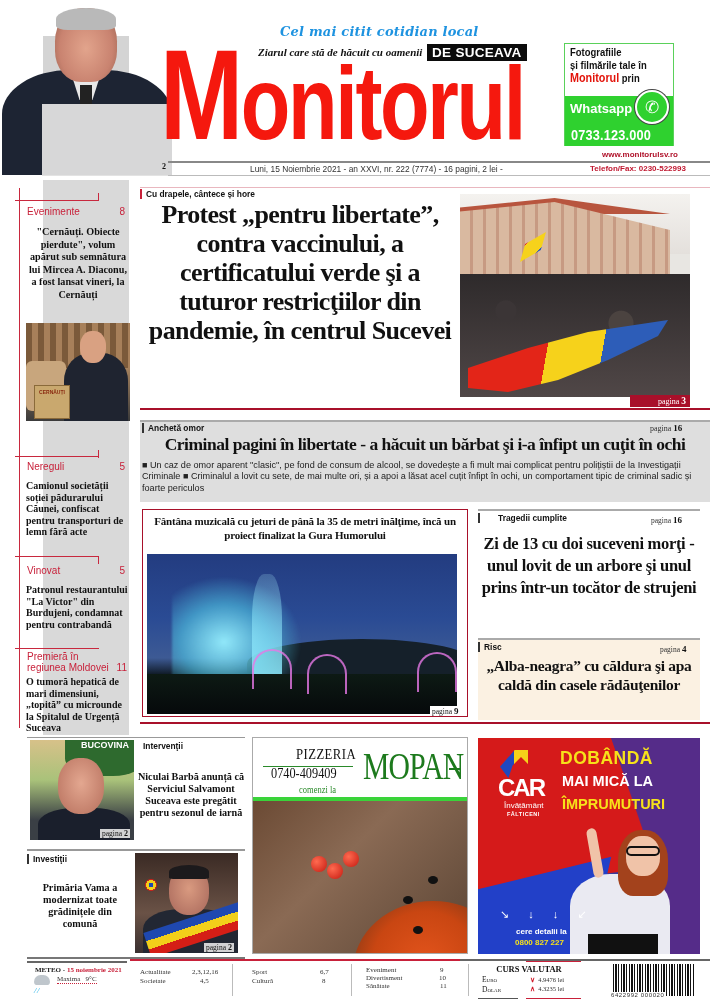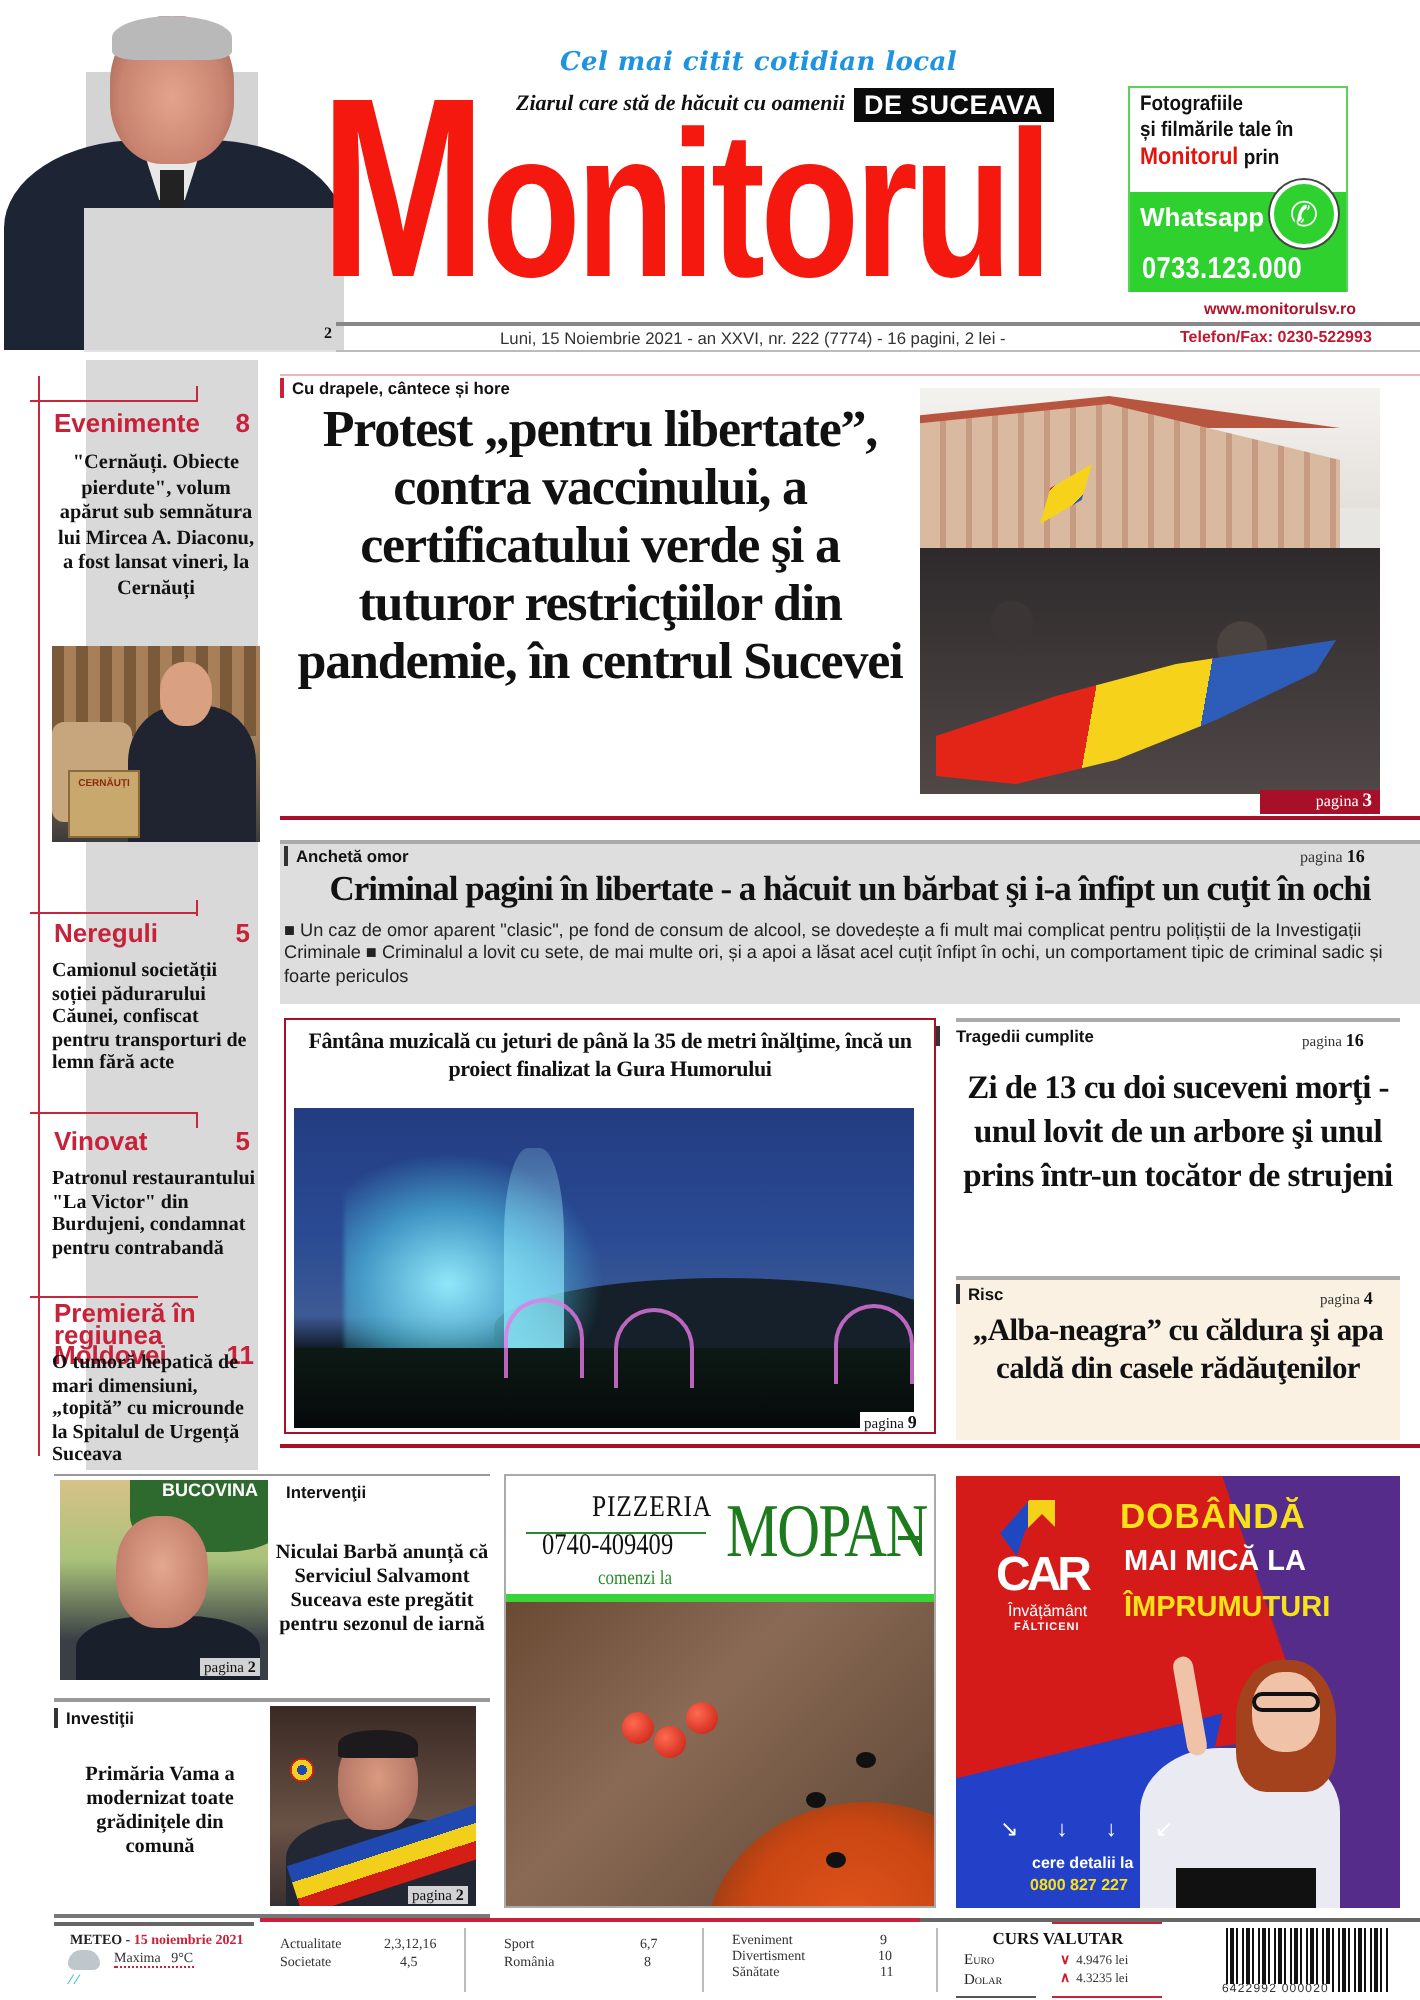--- a/index.html
+++ b/index.html
@@ -37,21 +37,21 @@
   #dateline-rule-top { left: 168px; top: 161px; width: 542px; height: 2px; background: #888; }
   #dateline { left: 250px; top: 164px; font-size: 8.4px; color: #333; }
   #dateline-rule-bot { left: 168px; top: 175px; width: 542px; height: 1px; background: #bbb; }
   #top-pink-rule { left: 140px; top: 187px; width: 570px; height: 1px; background: #e9b7bf; }
 
   
   #left-col-bg { left: 43px; top: 180px; width: 86px; height: 555px; background: #d9d9d9; }
   .lc-rule-v { position:absolute; left: 19px; width: 1px; background: #c8283e; }
   .lc-rule-h { position:absolute; left: 15px; width: 84px; height: 1px; background: #c8283e; }
   .lc-rule-tick { position:absolute; left: 98px; width: 1px; height: 8px; background: #c8283e; }
-  .lc-head { position:absolute; left: 27px; width: 105px; color: #c8213a; font-weight: bold; font-size: 13px; line-height: 10.5px; }
+  .lc-head { position:absolute; left: 27px; width: 105px; color: #c8213a; font-weight: normal; font-size: 10px; line-height: 10.5px; }
   .lc-head .num { position:absolute; right: 7px; bottom: 0; }
   .lc-text { position:absolute; left: 26px; width: 104px; font-family: "Liberation Serif", serif; font-weight: bold; font-size: 10px; line-height: 11.5px; color: #111; }
   .lc-text.center { text-align: center; }
   #lc-photo { left: 26px; top: 323px; width: 104px; height: 98px; overflow: hidden; background: linear-gradient(#8a6a4a 0%, #b18a62 40%, #3b3b3b 100%); }
   #lc-photo .wall { position:absolute; left:0; top:0; width:100%; height:45px; background: repeating-linear-gradient(90deg,#7b5a3a 0 6px,#a7805a 6px 12px); }
   #lc-photo .chair { position:absolute; left:0; top:38px; width:40px; height:50px; background:#c8a67d; border-radius:6px; }
   #lc-photo .person { position:absolute; left:38px; top:30px; width:64px; height:70px; background:#1f2430; border-radius: 40% 40% 0 0; }
   #lc-photo .face { position:absolute; left:54px; top:8px; width:26px; height:32px; background:#d9a182; border-radius:45%; }
   #lc-photo .book { position:absolute; left:8px; top:62px; width:36px; height:34px; background:#c9a86e; border:1px solid #8a6a3a; font-size:5px; color:#8a2a10; text-align:center; padding-top:3px; font-weight:bold; }
 
@@ -85,21 +85,21 @@
   #fountain-photo .jets { position:absolute; left:25px; top:22px; width:130px; height:110px; background: radial-gradient(ellipse at 40% 60%, rgba(150,240,255,0.95) 0%, rgba(80,200,230,0.6) 40%, transparent 70%); filter: blur(1px); }
   #fountain-photo .jet2 { position:absolute; left:105px; top:20px; width:30px; height:110px; background: linear-gradient(rgba(180,245,255,0.2), rgba(140,235,255,0.9)); border-radius: 40% 40% 0 0; }
   #fountain-photo .ground { position:absolute; left:0; top:120px; width:100%; height:40px; background: linear-gradient(#0d1a14,#06090b); }
   #fountain-photo .arc { position:absolute; width:40px; height:40px; border: 2px solid rgba(230,120,230,0.8); border-bottom: none; border-radius: 50% 50% 0 0; }
   #fountain-page { left: 430px; top: 706px; font-family: "Liberation Serif", serif; font-size: 7.5px; background: #fff; padding: 0 2px; }
   #fountain-page b { font-size: 9px; }
   #mid-bottom-rule { left: 140px; top: 722px; width: 570px; height: 2px; background: #a8102a; }
 
   
   #tragedy-rule { left: 478px; top: 509px; width: 222px; height: 2px; background: #aaa; }
-  #tragedy-kicker { left: 468px; top: 513px; font-size: 8.4px; font-weight: bold; border-left: 2px solid #333; padding-left: 8px; line-height: 10px; }
+  #tragedy-kicker { left: 478px; top: 513px; font-size: 8.4px; font-weight: bold; border-left: 2px solid #333; padding-left: 18px; line-height: 10px; }
   #tragedy-page { left: 651px; top: 515px; font-family: "Liberation Serif", serif; font-size: 7.5px; color:#333; }
   #tragedy-page b { font-size: 9px; color:#111; }
   #tragedy-headline { left: 478px; top: 533px; width: 222px; text-align: center; font-family: "Liberation Serif", serif; font-weight: bold; font-size: 16.5px; line-height: 22px; letter-spacing: -0.3px; color: #111; }
   #risk-box { left: 478px; top: 638px; width: 222px; height: 82px; background: #fbf1e2; border-top: 2px solid #aaa; }
   #risk-kicker { left: 478px; top: 642px; font-size: 8.4px; font-weight: bold; border-left: 2px solid #333; padding-left: 4px; line-height: 10px; }
   #risk-page { left: 660px; top: 644px; font-family: "Liberation Serif", serif; font-size: 7.5px; color:#333; }
   #risk-page b { font-size: 9px; color:#111; }
   #risk-headline { left: 478px; top: 656px; width: 222px; text-align: center; font-family: "Liberation Serif", serif; font-weight: bold; font-size: 15.5px; line-height: 19px; letter-spacing: -0.3px; color: #111; }
 
   
@@ -370,21 +370,21 @@
 <div id="meteo-max" class="abs"><span>Maxima</span>&nbsp;&nbsp;&nbsp;<span>9°C</span></div>
 <div id="meteo-min" class="abs"><span>Minima</span>&nbsp;&nbsp;&nbsp;<span>2 C</span></div>
 
 <div class="idx" style="left:140px;top:968px;">Actualitate</div>
 <div class="idx" style="left:192px;top:968px;">2,3,12,16</div>
 <div class="idx" style="left:140px;top:977px;">Societate</div>
 <div class="idx" style="left:200px;top:977px;">4,5</div>
 <div class="idx-sep" style="left:232px;"></div>
 <div class="idx" style="left:252px;top:968px;">Sport</div>
 <div class="idx" style="left:320px;top:968px;">6,7</div>
-<div class="idx" style="left:252px;top:977px;">România</div>
+<div class="idx" style="left:252px;top:977px;">Cultură</div>
 <div class="idx" style="left:322px;top:977px;">8</div>
 <div class="idx-sep" style="left:351px;"></div>
 <div class="idx" style="left:366px;top:966px;">Eveniment</div>
 <div class="idx" style="left:440px;top:966px;">9</div>
 <div class="idx" style="left:366px;top:974px;">Divertisment</div>
 <div class="idx" style="left:439px;top:974px;">10</div>
 <div class="idx" style="left:366px;top:982px;">Sănătate</div>
 <div class="idx" style="left:440px;top:982px;">11</div>
 <div class="idx-sep" style="left:468px;"></div>
 

